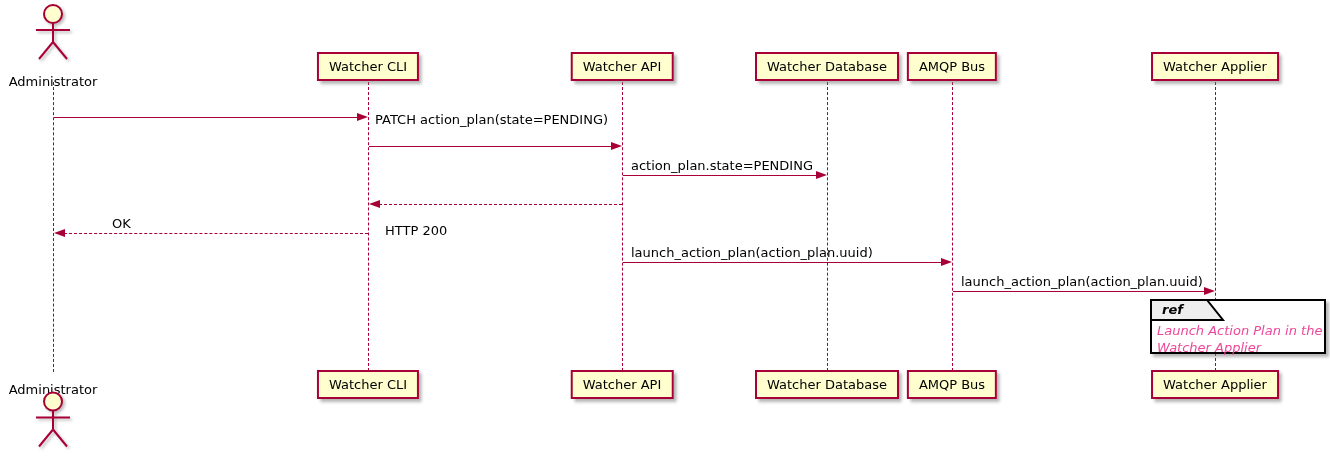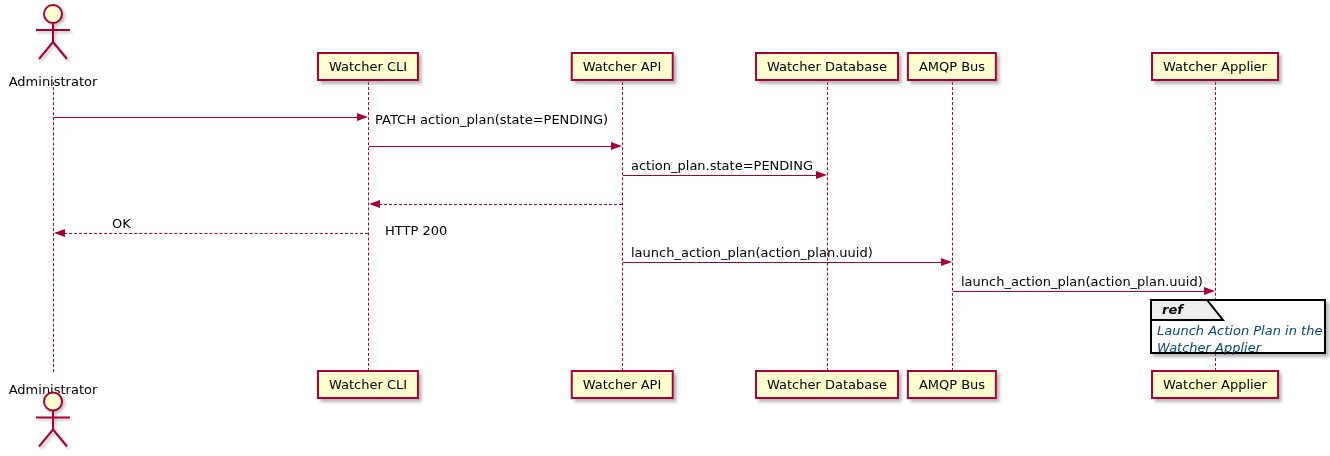--- a/index.html
+++ b/index.html
@@ -35,21 +35,21 @@
     background:#ffffff; border:2px solid #000000;
     box-shadow:3px 3px 3px rgba(120,120,120,0.55);
     font-style:italic;
   }
   .ref-header-shape { position:absolute; left:-2px; top:-2px; }
   .ref-keyword {
     position:absolute; left:10px; top:1px; font-size:13px; font-weight:bold; color:#000;
   }
   .ref-text {
     position:absolute; left:5px; top:21px; font-size:13px; line-height:17px;
-    white-space:pre-line; color:#0c4a6e;
+    white-space:pre-line; color:#ec4899;
   }
 </style>
 </head>
 <body>
 
 <div class="canvas">
 
   <div class="lifeline" style="left:53px;  top:82px; height:290px;"></div>
   <div class="lifeline" style="left:368px; top:82px; height:289px;"></div>
   <div class="lifeline" style="left:622px; top:82px; height:289px;"></div>

